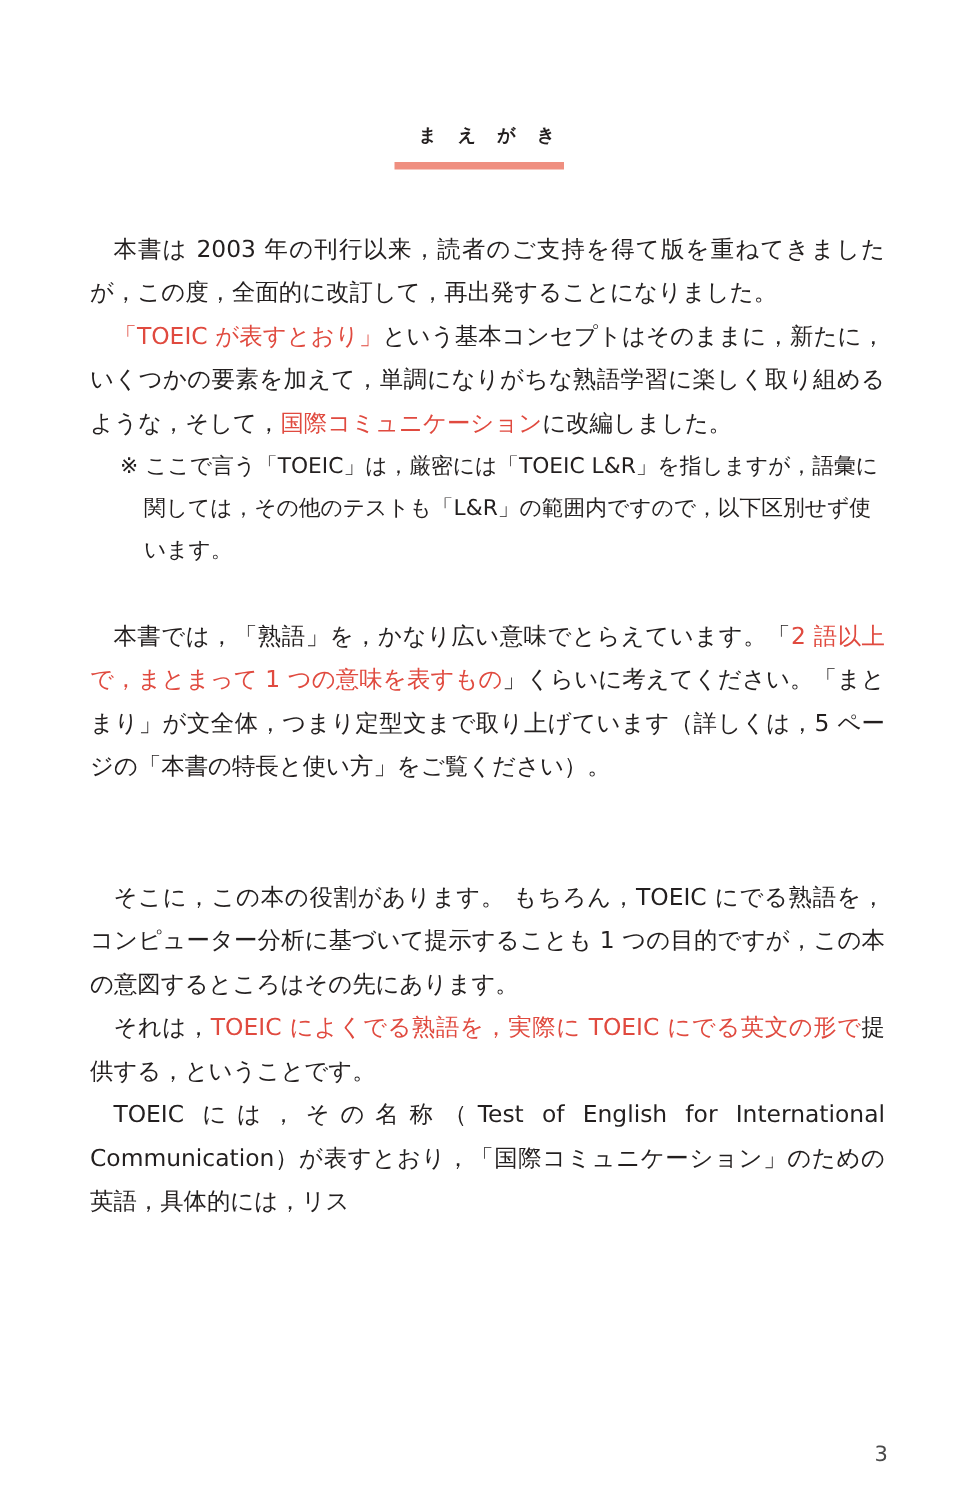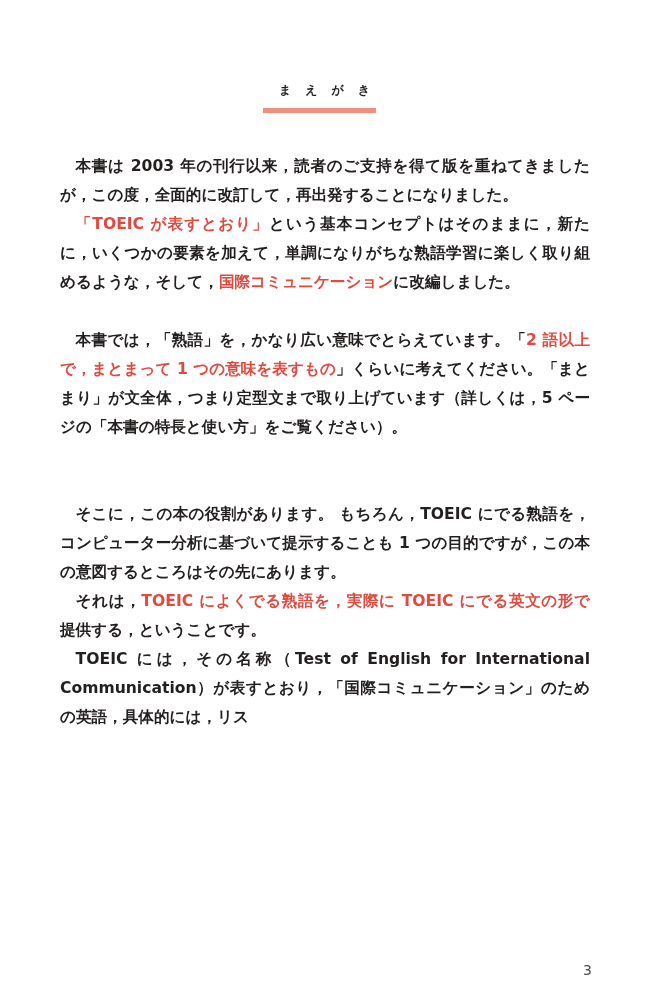--- a/index.html
+++ b/index.html
@@ -44,21 +44,20 @@
       top: 152px;
       left: 60px;
       width: 530px;
       font-size: 15.6px;
       line-height: 29px;
     }
     .p {
       margin: 0;
       text-indent: 1em;
       text-align: justify;
-      font-weight: bold;
     }
     .note {
       margin: 0 0 0 20px;
       padding-left: 16px;
       text-indent: -16px;
       font-size: 14.5px;
       line-height: 28px;
     }
     .gap {
       height: 29px;
@@ -82,20 +81,21 @@
 </div>
 <div class="title-underline"></div>
 
 <div class="body-text">
   <p class="p">
     <span>本書は 2003 年の刊行以来，読者のご支持を得て版を重ねてきましたが，この度，全面的に改訂して，再出発することになりました。</span>
   </p>
   <p class="p">
     <span class="red">「TOEIC が表すとおり」</span><span>という基本コンセプトはそのままに，新たに，いくつかの要素を加えて，単調になりがちな熟語学習に楽しく取り組めるような，そして，</span><span class="red">国際コミュニケーション</span><span>に改編しました。</span>
   </p>
+  <p class="note">※ ここで言う「TOEIC」は，厳密には「TOEIC L&amp;R」を指しますが，語彙に関しては，その他のテストも「L&amp;R」の範囲内ですので，以下区別せず使います。</p>
 
   <div class="gap"></div>
 
   <p class="p">
     <span>本書では，「熟語」を，かなり広い意味でとらえています。「</span><span class="red">2 語以上で，まとまって 1 つの意味を表すもの</span><span>」くらいに考えてください。「まとまり」が文全体，つまり定型文まで取り上げています（詳しくは，5 ページの「本書の特長と使い方」をご覧ください）。</span>
   </p>
 
   <div class="gap"></div>
 
 

